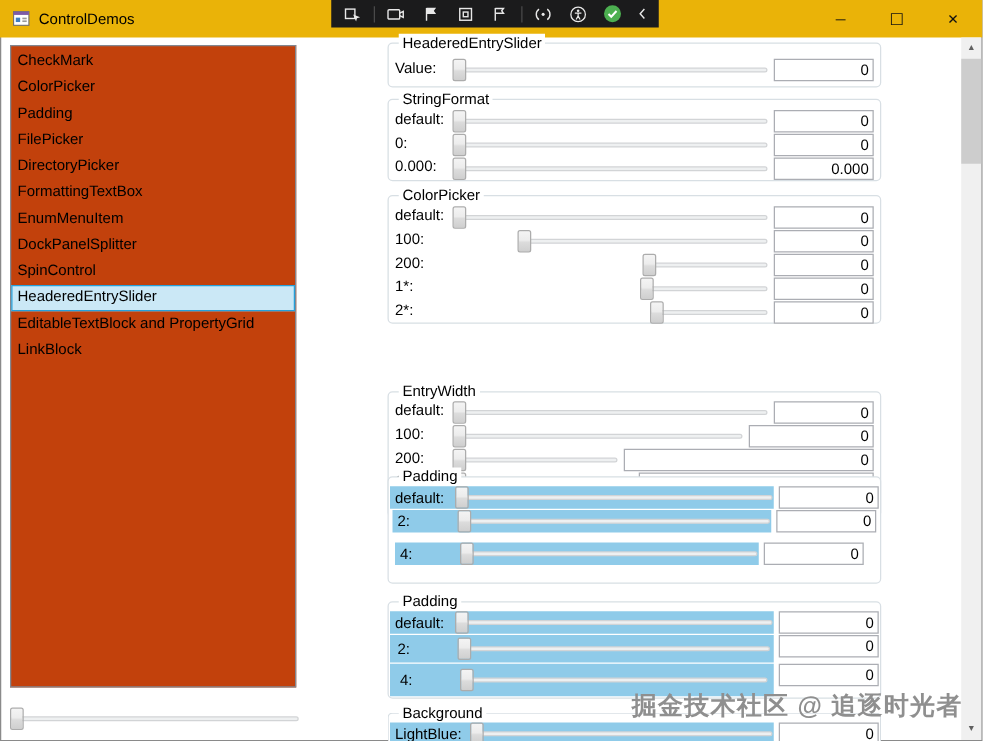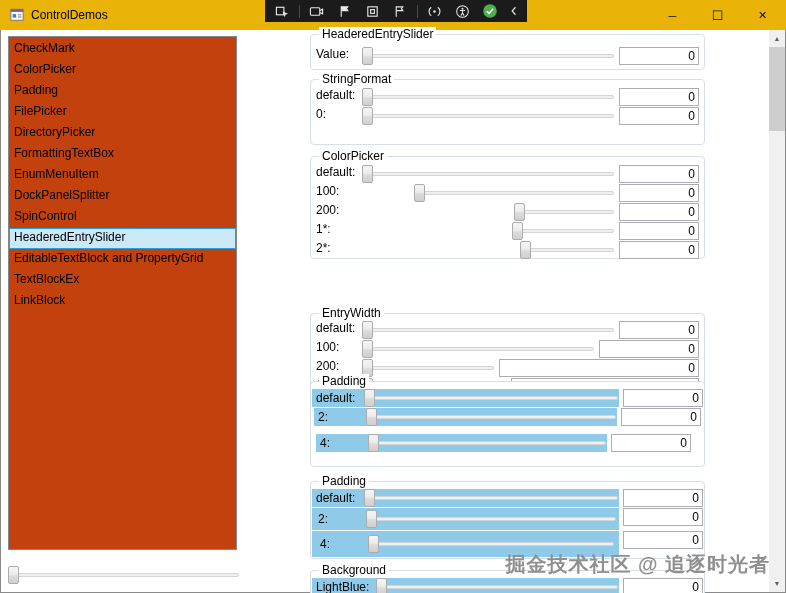--- a/index.html
+++ b/index.html
@@ -136,21 +136,20 @@
   <div class="list-item">ColorPicker</div>
   <div class="list-item">Padding</div>
   <div class="list-item">FilePicker</div>
   <div class="list-item">DirectoryPicker</div>
   <div class="list-item">FormattingTextBox</div>
   <div class="list-item">EnumMenuItem</div>
   <div class="list-item">DockPanelSplitter</div>
   <div class="list-item">SpinControl</div>
   <div class="list-item selected">HeaderedEntrySlider</div>
   <div class="list-item">EditableTextBlock and PropertyGrid</div>
-  <div class="list-item">TextBlockEx</div>
   <div class="list-item">LinkBlock</div>
 </div>
 
 <div class="rightpanel">
 
   <div class="group" style="top:4px;height:36px;">
     <span class="gtitle">HeaderedEntrySlider</span>
     <div class="grows" style="padding-top:12px;">
       <div class="row">
         <span class="lbl" style="width:46px">Value:</span>
@@ -174,20 +173,28 @@
           </div>
         <input class="tb" value="0" style="">
       </div>
       <div class="row">
         <span class="lbl" style="width:46px">0:</span>
         <div class="slider">
             <div class="track"></div>
             <div class="thumb"></div>
           </div>
         <input class="tb" value="0" style="">
+      </div>
+      <div class="row">
+        <span class="lbl" style="width:46px">0.000:</span>
+        <div class="slider">
+            <div class="track"></div>
+            <div class="thumb"></div>
+          </div>
+        <input class="tb" value="0.000" style="">
       </div>
     </div>
   </div>
 
   <div class="group" style="top:126px;height:103px;">
     <span class="gtitle">ColorPicker</span>
     <div class="grows">
       <div class="row">
         <span class="lbl" style="width:46px">default:</span>
         <div class="slider">

